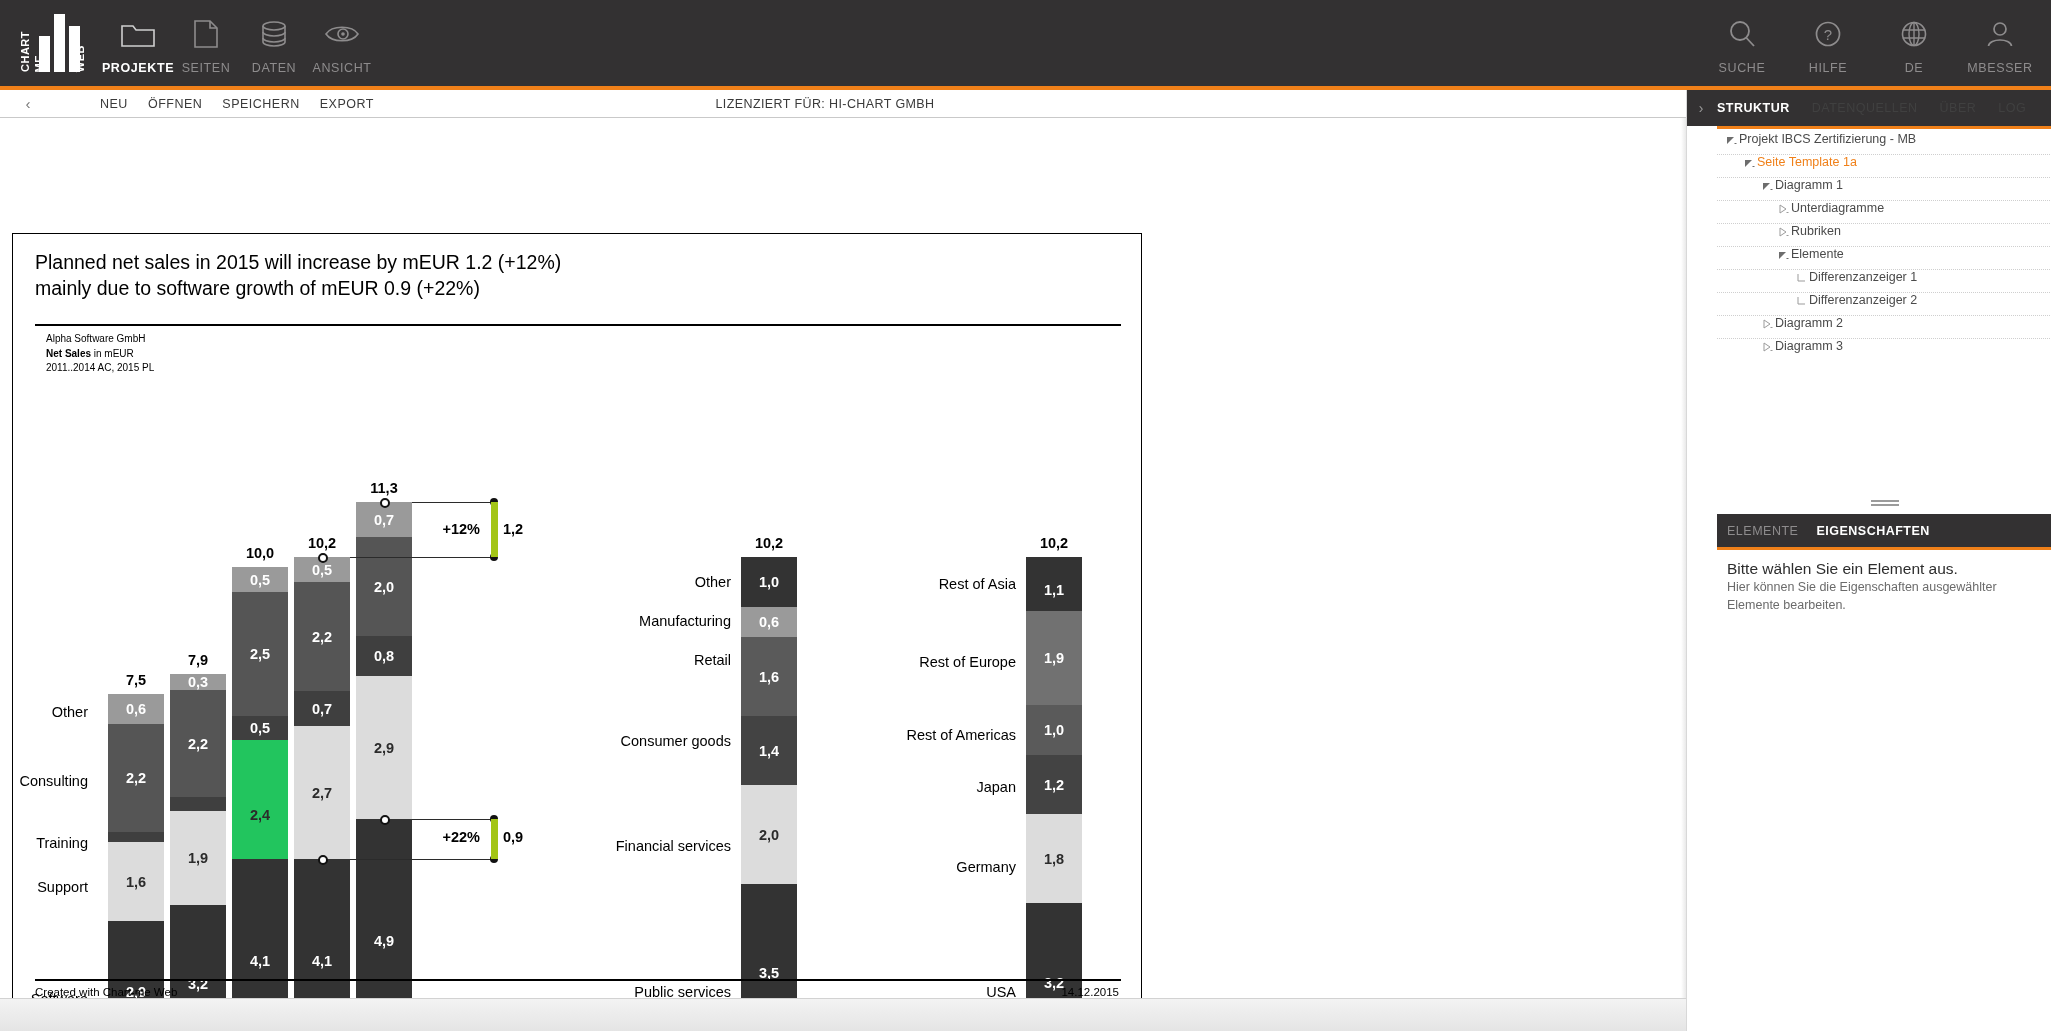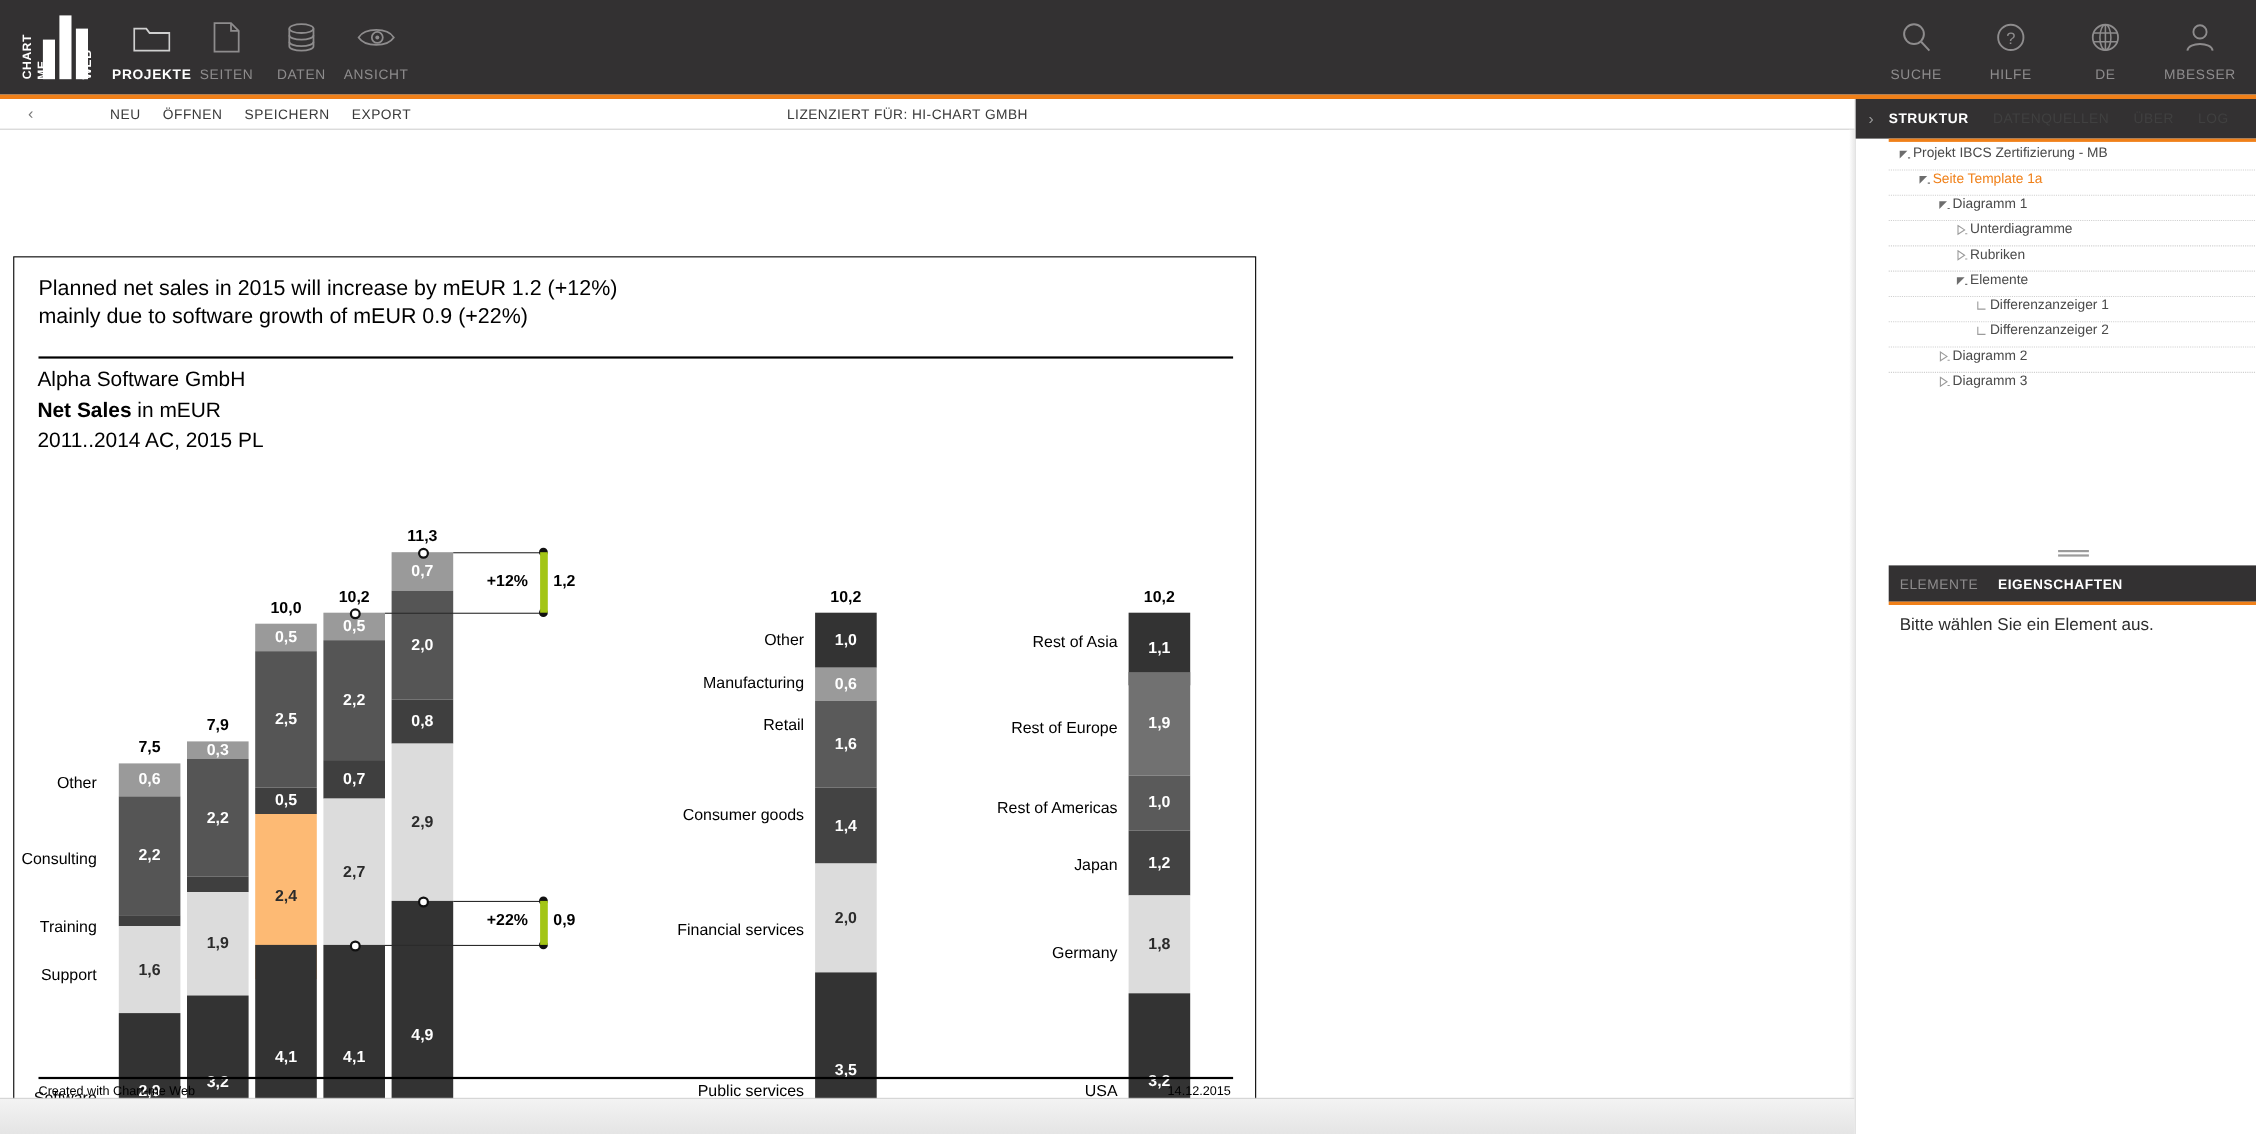--- a/index.html
+++ b/index.html
@@ -57,21 +57,21 @@
                  background:linear-gradient(#f3f3f3,#e4e4e4);border-top:1px solid #d2d2d2;}
   .canvas-rightedge{position:absolute;left:1681px;top:118px;width:5px;height:880px;
                  background:linear-gradient(to right,#ffffff,#e9e9e9);}
 
   
   .card{position:absolute;left:12px;top:115px;width:1128px;height:795px;background:#fff;border:1.5px solid #000;}
 
   .card-title{position:absolute;left:22px;top:16px;width:1080px;font-size:19.5px;line-height:1.32;
               color:#000;font-weight:normal;}
   .card-title-rule{position:absolute;left:22px;top:90px;width:1086px;height:1.5px;background:#000;}
-  .card-sub{position:absolute;left:21px;top:98px;font-size:19px;line-height:1.45;color:#000;}
+  .card-sub{position:absolute;left:33px;top:98px;font-size:10px;line-height:1.45;color:#000;}
   .card-sub b{font-weight:bold;}
 
   .card-foot-rule{position:absolute;left:22px;top:745px;width:1086px;height:1.5px;background:#000;}
   .card-foot-left{position:absolute;left:22px;top:752px;font-size:11.5px;color:#000;}
   .card-foot-right{position:absolute;right:22px;top:752px;font-size:11.5px;color:#000;}
 
   
   .plot{position:absolute;}
   .bar{position:absolute;}
   .seg{position:absolute;display:flex;align-items:center;justify-content:center;
@@ -279,21 +279,21 @@
           <div class="seg dark" style="left:0;top:123px;width:56px;height:14px;background:#3f3f3f;"></div>
           <div class="seg light" style="left:0;top:137px;width:56px;height:94px;background:#dcdcdc;">1,9</div>
           <div class="seg dark" style="left:0;top:231px;width:56px;height:157px;background:#333333;">3,2</div>
         </div>
 
         <div class="total-label" style="left:212px;top:311px;">10,0</div>
         <div class="bar" style="left:219px;top:333px;width:56px;height:495px;">
           <div class="seg dark" style="left:0;top:0;width:56px;height:25px;background:#9a9a9a;">0,5</div>
           <div class="seg dark" style="left:0;top:25px;width:56px;height:124px;background:#555555;">2,5</div>
           <div class="seg dark" style="left:0;top:149px;width:56px;height:24px;background:#3f3f3f;">0,5</div>
-          <div class="seg light" style="left:0;top:173px;width:56px;height:150px;background:#fdba74;">2,4</div>
+          <div class="seg light" style="left:0;top:173px;width:56px;height:150px;background:#22c55e;">2,4</div>
           <div class="seg dark" style="left:0;top:292px;width:56px;height:203px;background:#333333;">4,1</div>
         </div>
 
         <div class="total-label" style="left:274px;top:301px;">10,2</div>
         <div class="bar" style="left:281px;top:323px;width:56px;height:505px;">
           <div class="seg dark" style="left:0;top:0;width:56px;height:25px;background:#9a9a9a;">0,5</div>
           <div class="seg dark" style="left:0;top:25px;width:56px;height:109px;background:#555555;">2,2</div>
           <div class="seg dark" style="left:0;top:134px;width:56px;height:35px;background:#3f3f3f;">0,7</div>
           <div class="seg light" style="left:0;top:169px;width:56px;height:133px;background:#dcdcdc;">2,7</div>
           <div class="seg dark" style="left:0;top:302px;width:56px;height:203px;background:#333333;">4,1</div>
@@ -494,16 +494,17 @@
       </div>
 
     <div class="prop-tabbar"></div>
     <div class="ptabs" style="left:40px;top:424px;position:absolute;">
       <span>ELEMENTE</span>
       <span class="active">EIGENSCHAFTEN</span>
     </div>
     <div class="prop-accent"></div>
     <div class="prop-body">
       <div class="prop-h">Bitte wählen Sie ein Element aus.</div>
+      <div class="prop-p">Hier können Sie die Eigenschaften ausgewählter Elemente bearbeiten.</div>
     </div>
   </div>
 
 </div>
 
 </body></html>

